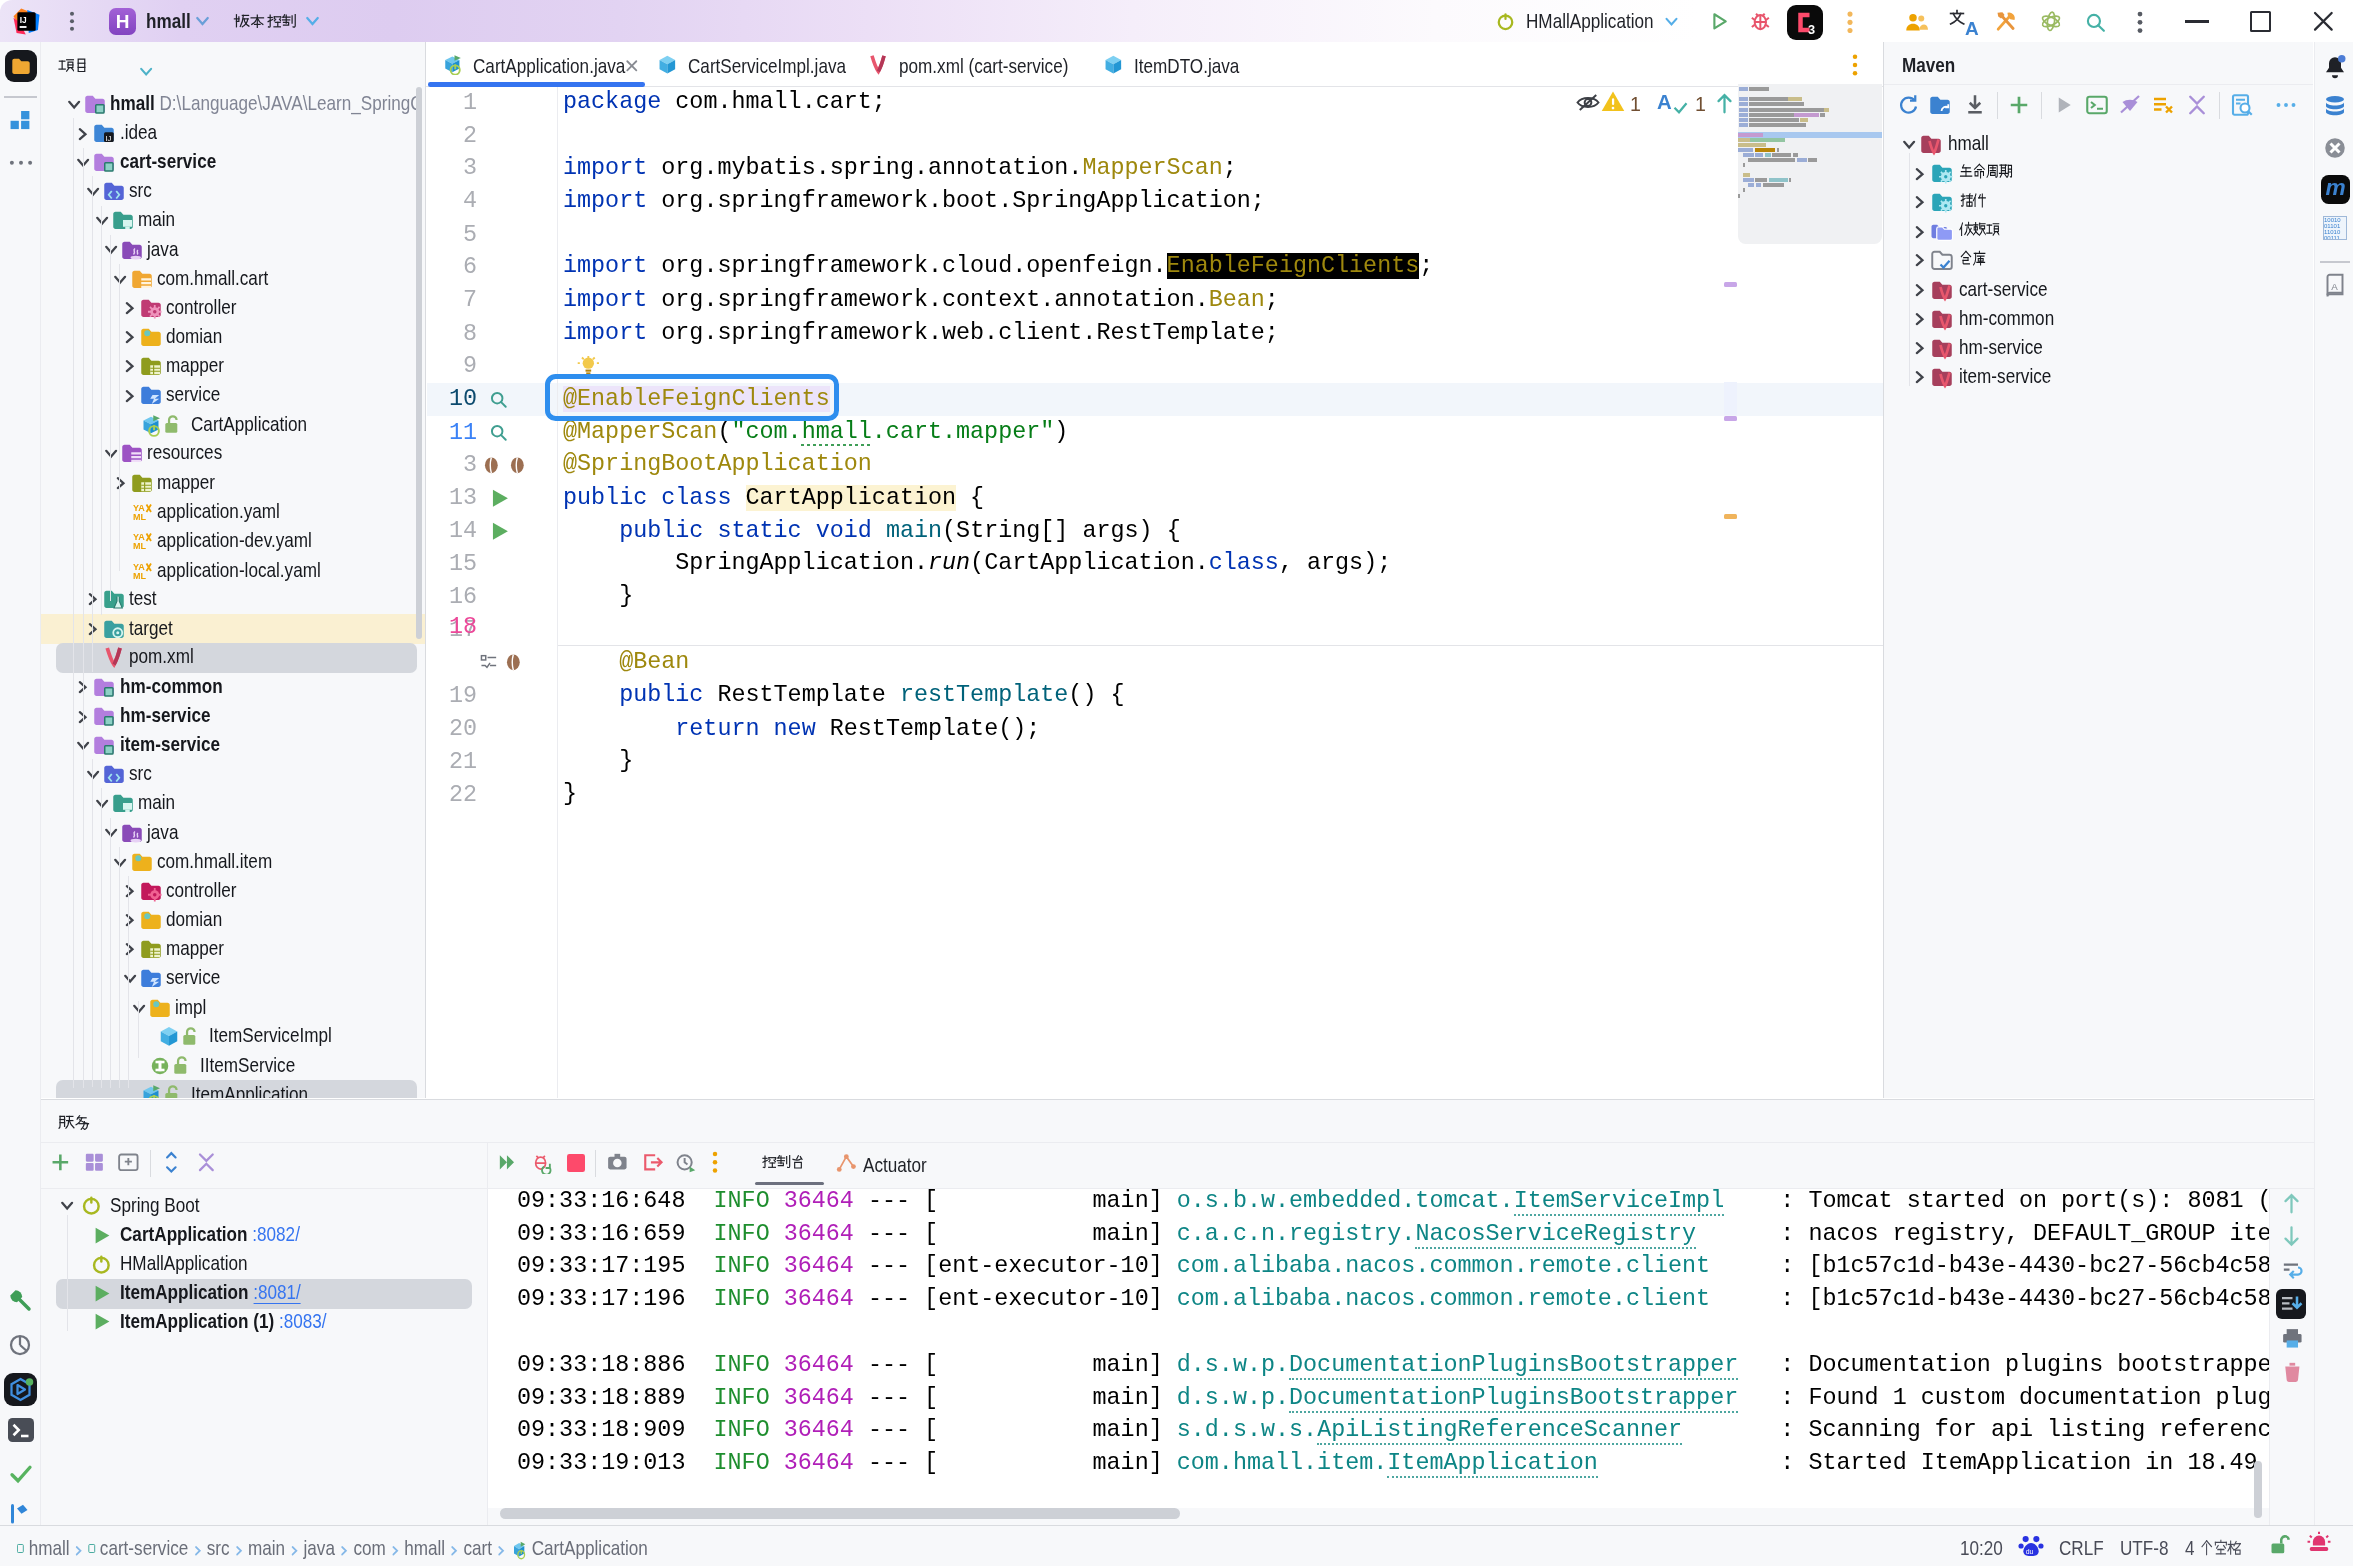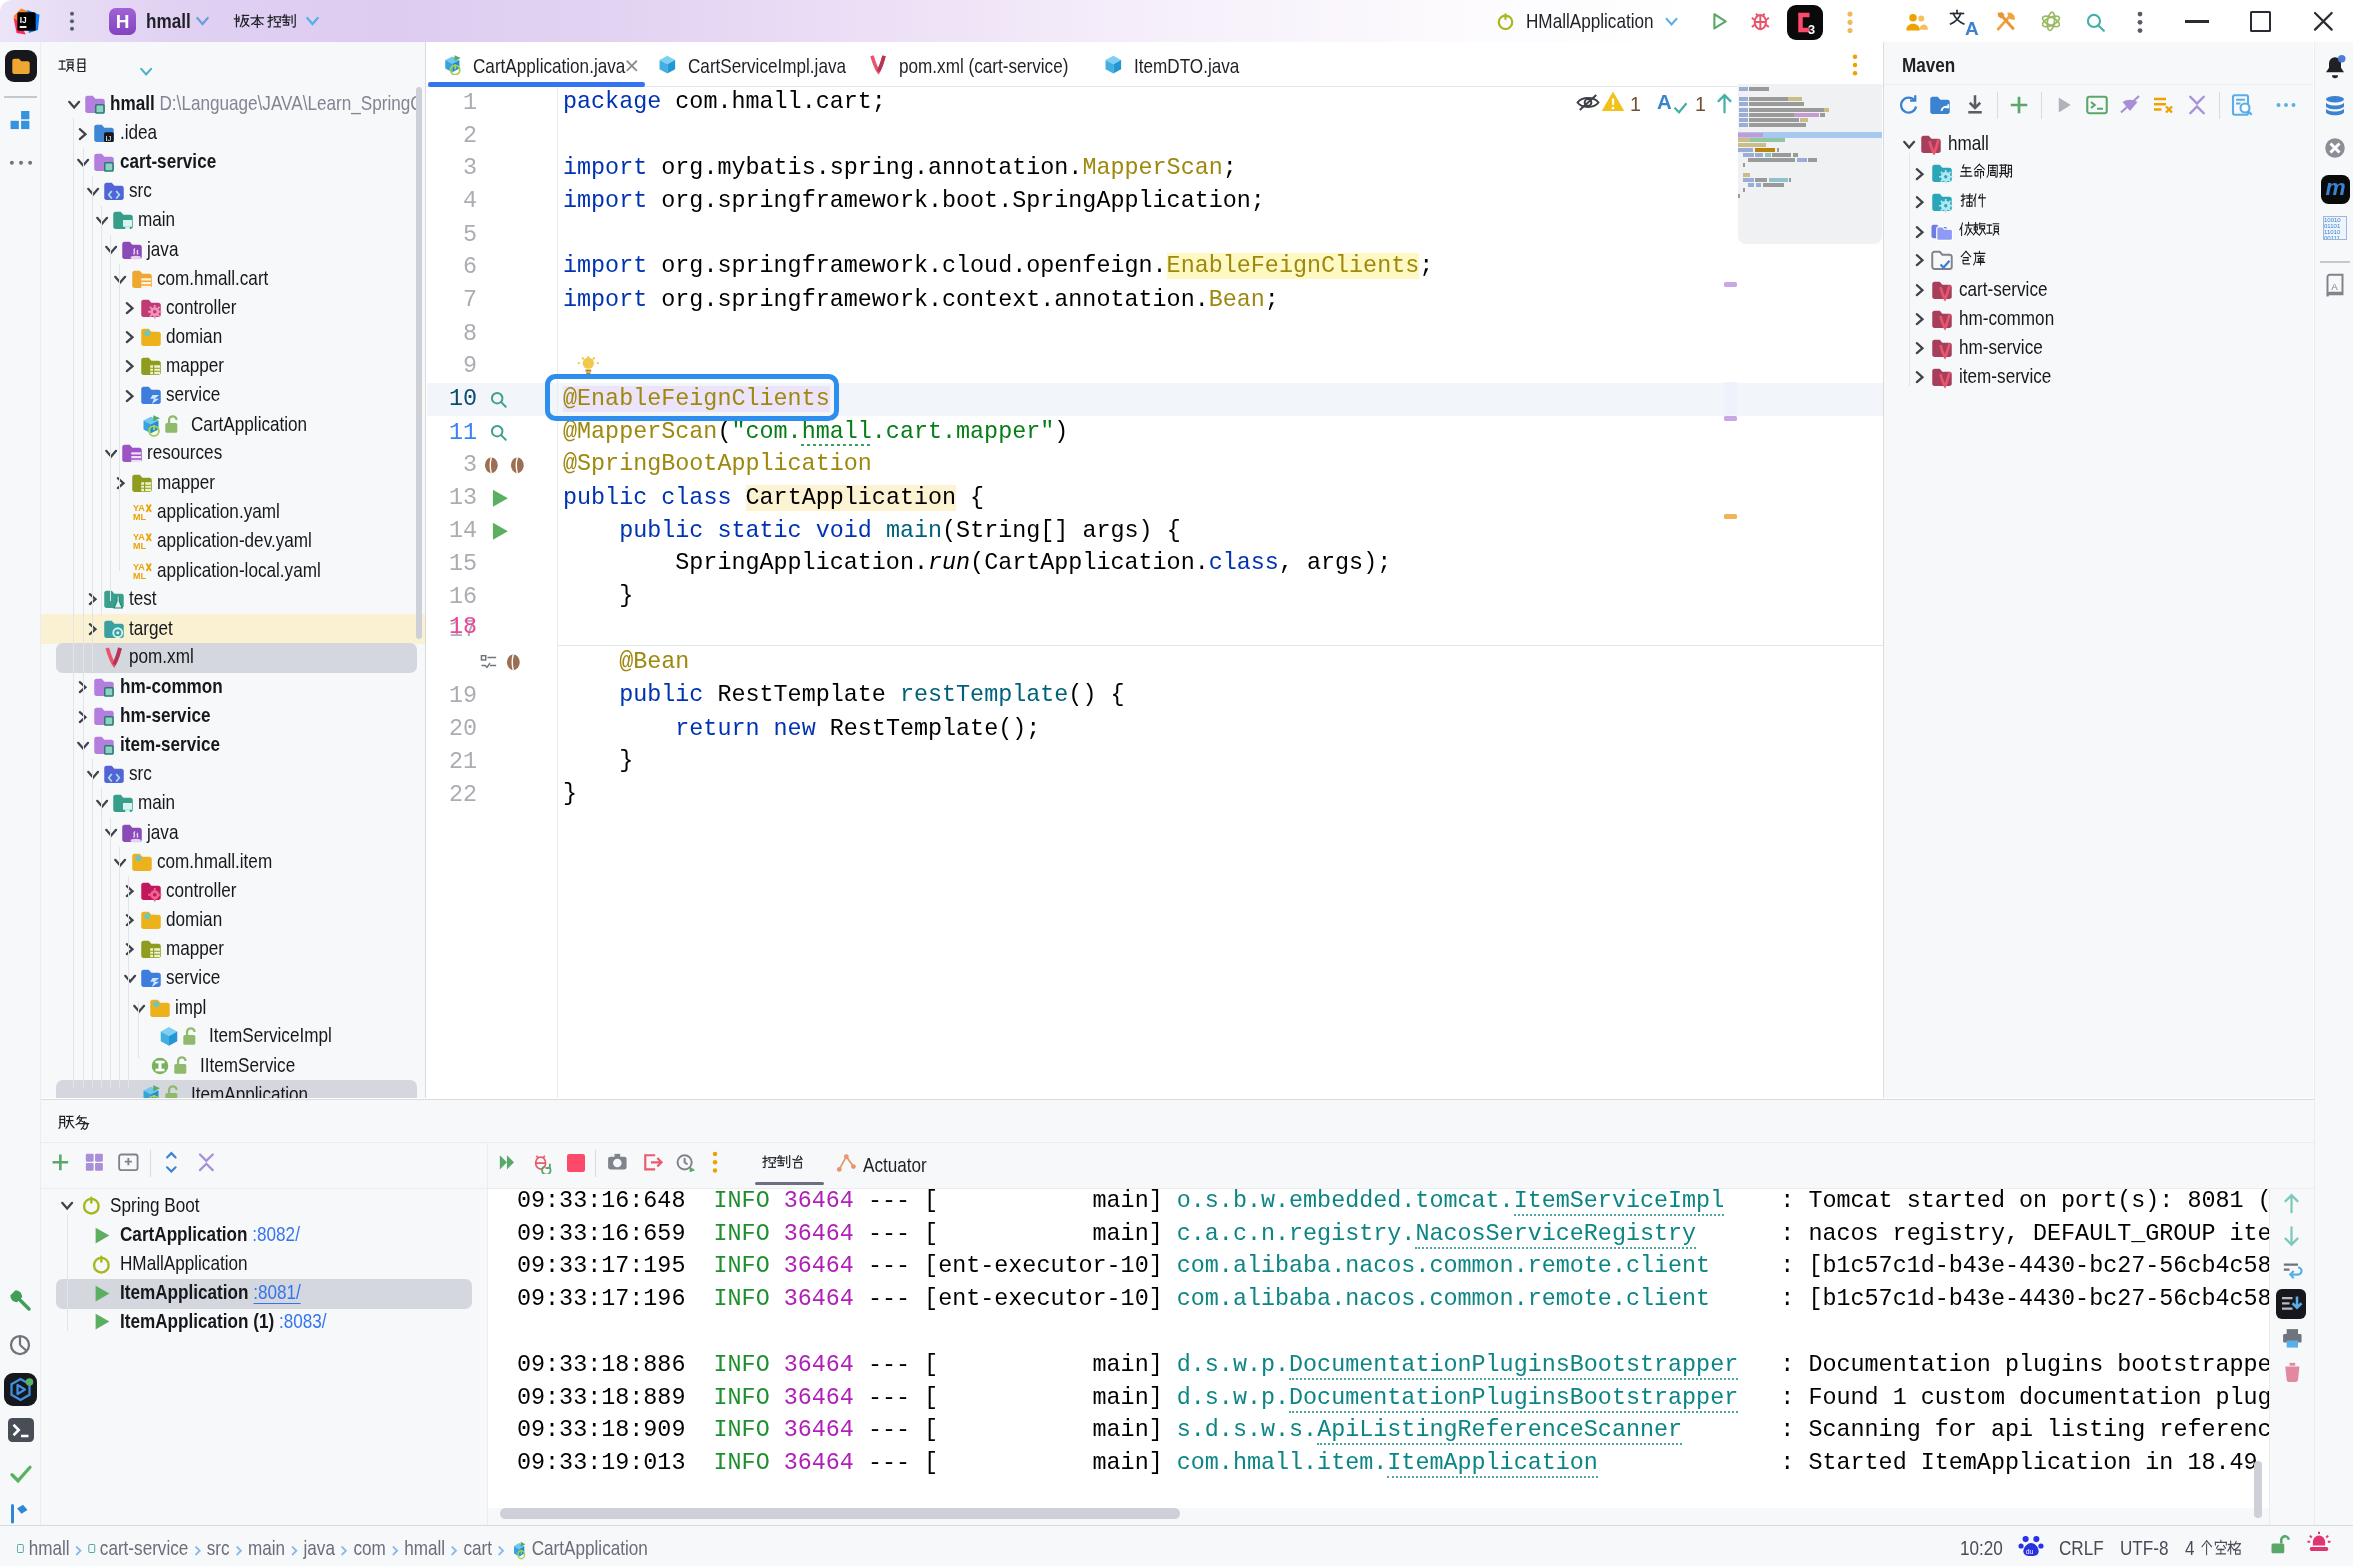--- a/index.html
+++ b/index.html
@@ -626,22 +626,23 @@
 <svg class="abs" style="left:151px;top:312px" width="22.7" height="24" viewBox="0 0 32 32">
       <circle cx="16" cy="12" r="8" fill="#f2c94c"></circle>
       <path d="M16 2 v3 M4 12 h-3 M31 12 h-3 M7 4 l2.5 2.5 M25 4 l-2.5 2.5" stroke="#f2c94c" stroke-width="2.6"></path>
       <rect x="12" y="21" width="8" height="3" fill="#b8860b"></rect>
       <rect x="13" y="25" width="6" height="3" fill="#b8860b"></rect>
     </svg>
 <div class="abs" style="left:132px;top:603px;width:1326px;height:0.8px;background:#e3e4e8"></div>
 <div class="abs code" style="left:137px;top:47px"><span class="kw">package</span> com.hmall.cart;</div>
 <div class="abs code" style="left:137px;top:113px"><span class="kw">import</span> org.mybatis.spring.annotation.<span class="ann">MapperScan</span>;</div>
 <div class="abs code" style="left:137px;top:146px"><span class="kw">import</span> org.springframework.boot.SpringApplication;</div>
-<div class="abs code" style="left:137px;top:211px"><span class="kw">import</span> org.springframework.cloud.openfeign.<span class="ann" style="background:#fef9c3">EnableFeignClients</span>;</div>
+<div class="abs code" style="left:137px;top:211px"><span class="kw">import</span> org.springframework.cloud.openfeign.<span class="ann" style="background:#000000">EnableFeignClients</span>;</div>
 <div class="abs code" style="left:137px;top:245px"><span class="kw">import</span> org.springframework.context.annotation.<span class="ann">Bean</span>;</div>
+<div class="abs code" style="left:137px;top:278px"><span class="kw">import</span> org.springframework.web.client.RestTemplate;</div>
 <div class="abs code" style="left:137px;top:344px"><span class="ann" style="background:#ece4fa">@EnableFeignClients</span></div>
 <div class="abs code" style="left:137px;top:377px"><span class="ann">@MapperScan</span>(<span class="str">"com.hmall.cart.mapper"</span>)</div>
 <div class="abs code" style="left:137px;top:409px"><span class="ann">@SpringBootApplication</span></div>
 <div class="abs code" style="left:137px;top:443px"><span class="kw">public</span> <span class="kw">class</span> <span style="background:#fcf3d2">CartApplication</span> {</div>
 <div class="abs code" style="left:137px;top:508px">        SpringApplication.<i>run</i>(CartApplication.<span class="kw">class</span>, args);</div>
 <div class="abs code" style="left:137px;top:476px">    <span class="kw">public</span> <span class="kw">static</span> <span class="kw">void</span> <span class="mth">main</span>(String[] args) {</div>
 <div class="abs code" style="left:137px;top:541px">    }</div>
 <div class="abs code" style="left:137px;top:607px">    <span class="ann">@Bean</span></div>
 <div class="abs code" style="left:137px;top:640px">    <span class="kw">public</span> RestTemplate <span class="mth">restTemplate</span>() {</div>
 <div class="abs code" style="left:137px;top:674px">        <span class="kw">return</span> <span class="kw">new</span> RestTemplate();</div>

